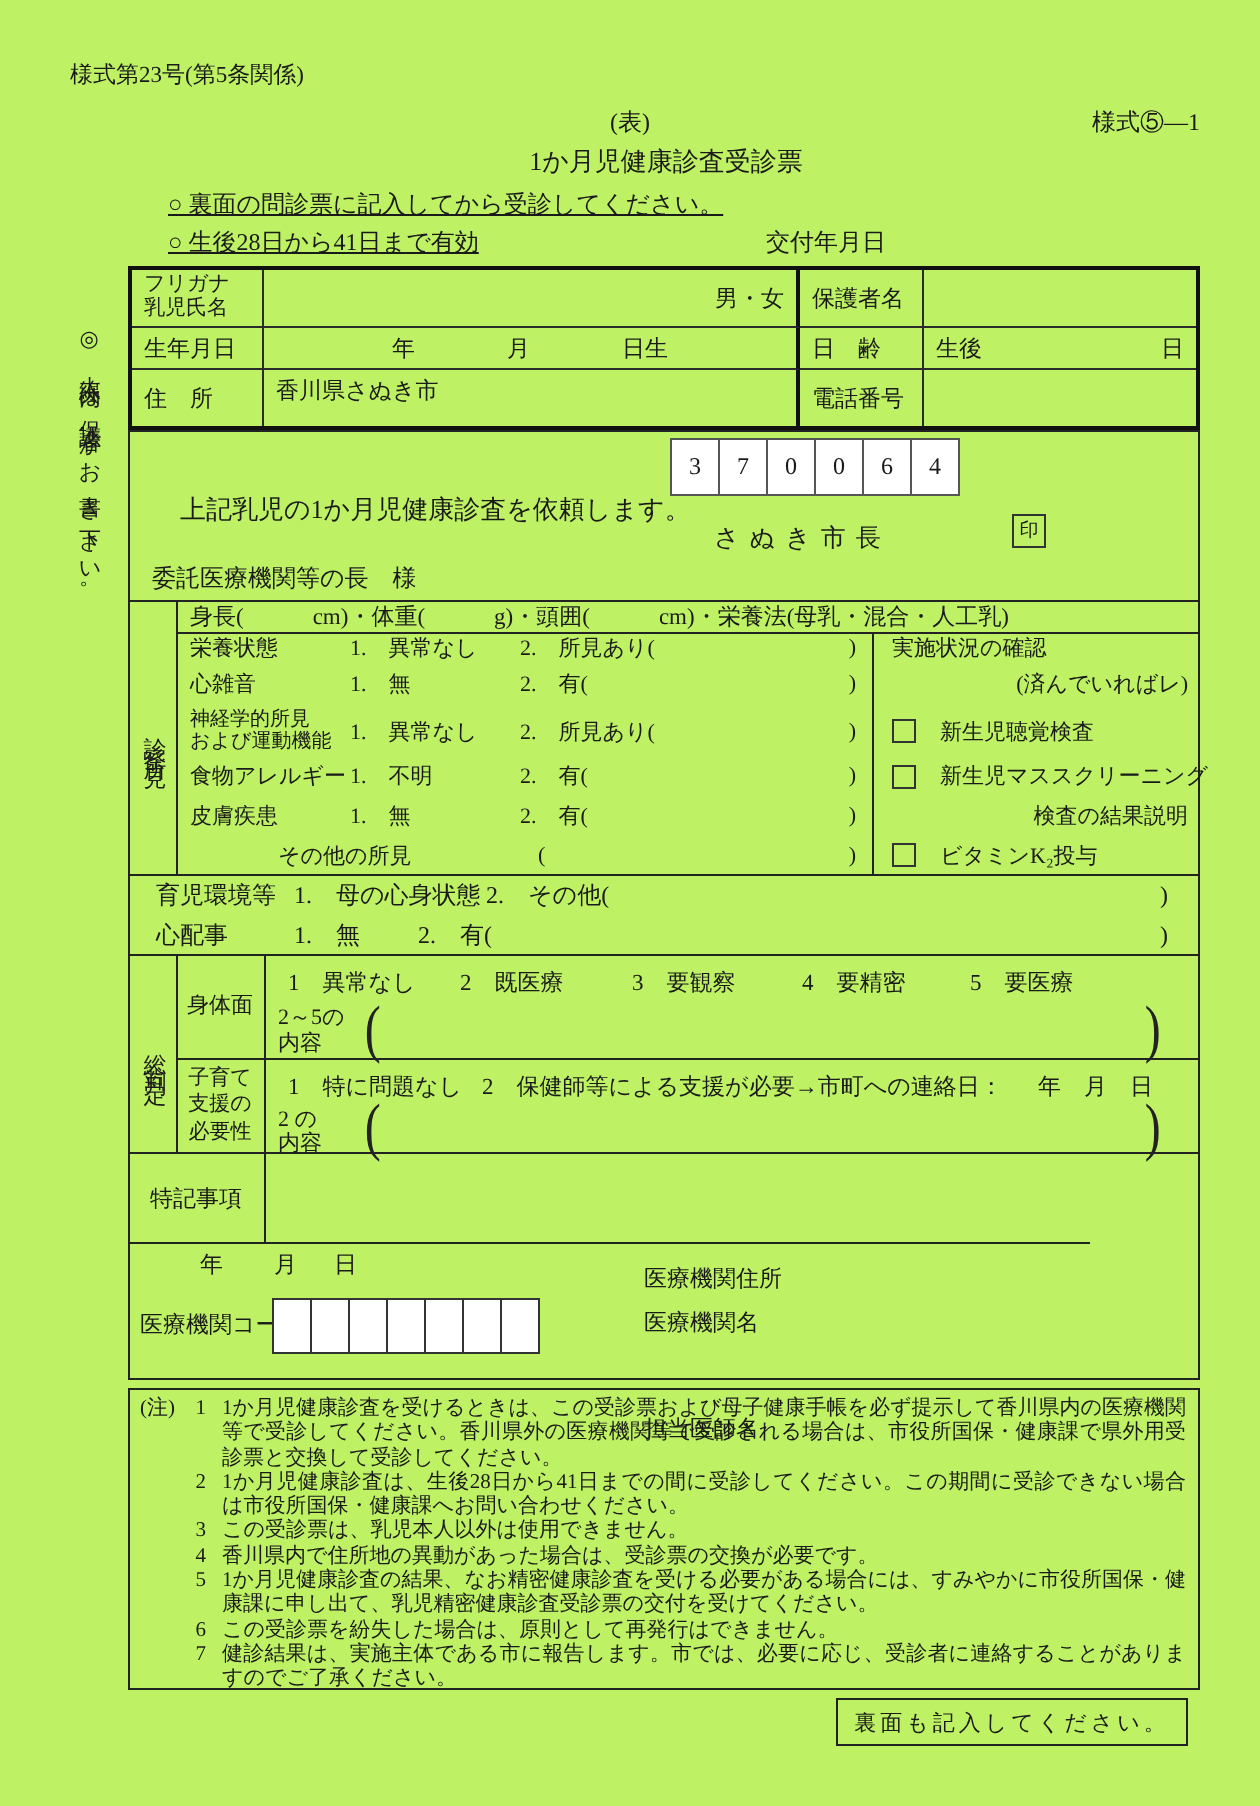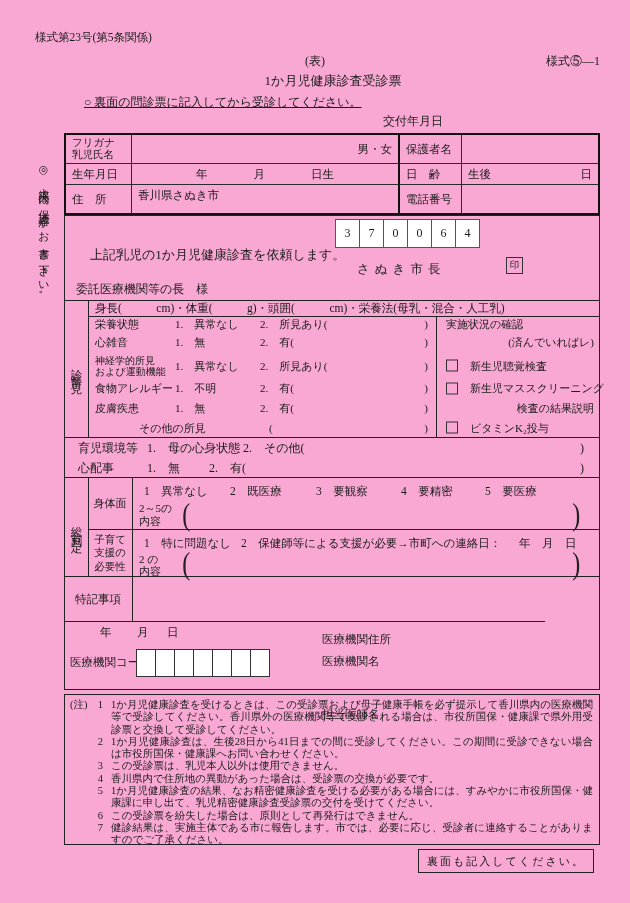--- a/index.html
+++ b/index.html
@@ -1,17 +1,17 @@
 <!DOCTYPE html>
 <html><head>
 <meta charset="utf-8">
 <style>
   html,body{margin:0;padding:0;background:#e8e8e8;}
   .page{
-    position:relative; width:630px; height:903px; background:#f9a8d4;
+    position:relative; width:630px; height:903px; background:#bef264;
     font-family:"Liberation Serif","DejaVu Serif",serif; color:#1a1a1a;
     margin:0 auto; overflow:hidden;
   }
   .abs{position:absolute;}
   .ctr{left:0;right:0;text-align:center;}
   .sm{font-size:11.5px;}
   .underline{text-decoration:underline;}
   
   .vside{
     writing-mode:vertical-rl; text-orientation:upright;
@@ -117,20 +117,21 @@
 </head>
 <body>
 
 <div class="page">
 
   <div class="abs sm" style="left:35px; top:30px;">様式第23号(第5条関係)</div>
   <div class="abs ctr" style="top:53px; font-size:12px;">(表)</div>
   <div class="abs" style="right:30px; top:53px; font-size:12px;">様式⑤―1</div>
   <div class="abs ctr" style="top:72px; font-size:13px;padding-left:36px;">1か月児健康診査受診票</div>
   <div class="abs underline" style="left:84px; top:94px; font-size:12px;">○ 裏面の問診票に記入してから受診してください。</div>
+  <div class="abs underline" style="left:84px; top:113px; font-size:12px;">○ 生後28日から41日まで有効</div>
   <div class="abs" style="left:383px; top:113px; font-size:12px;">交付年月日</div>
 
   <div class="abs vside" style="left:36px; top:163px;">◎太線内は保護者がお書き下さい。</div>
 
   <div class="abs htable">
     <div class="cell twoline">
       <div>
         <div>フリガナ</div>
         <div>乳児氏名</div>
       </div>

